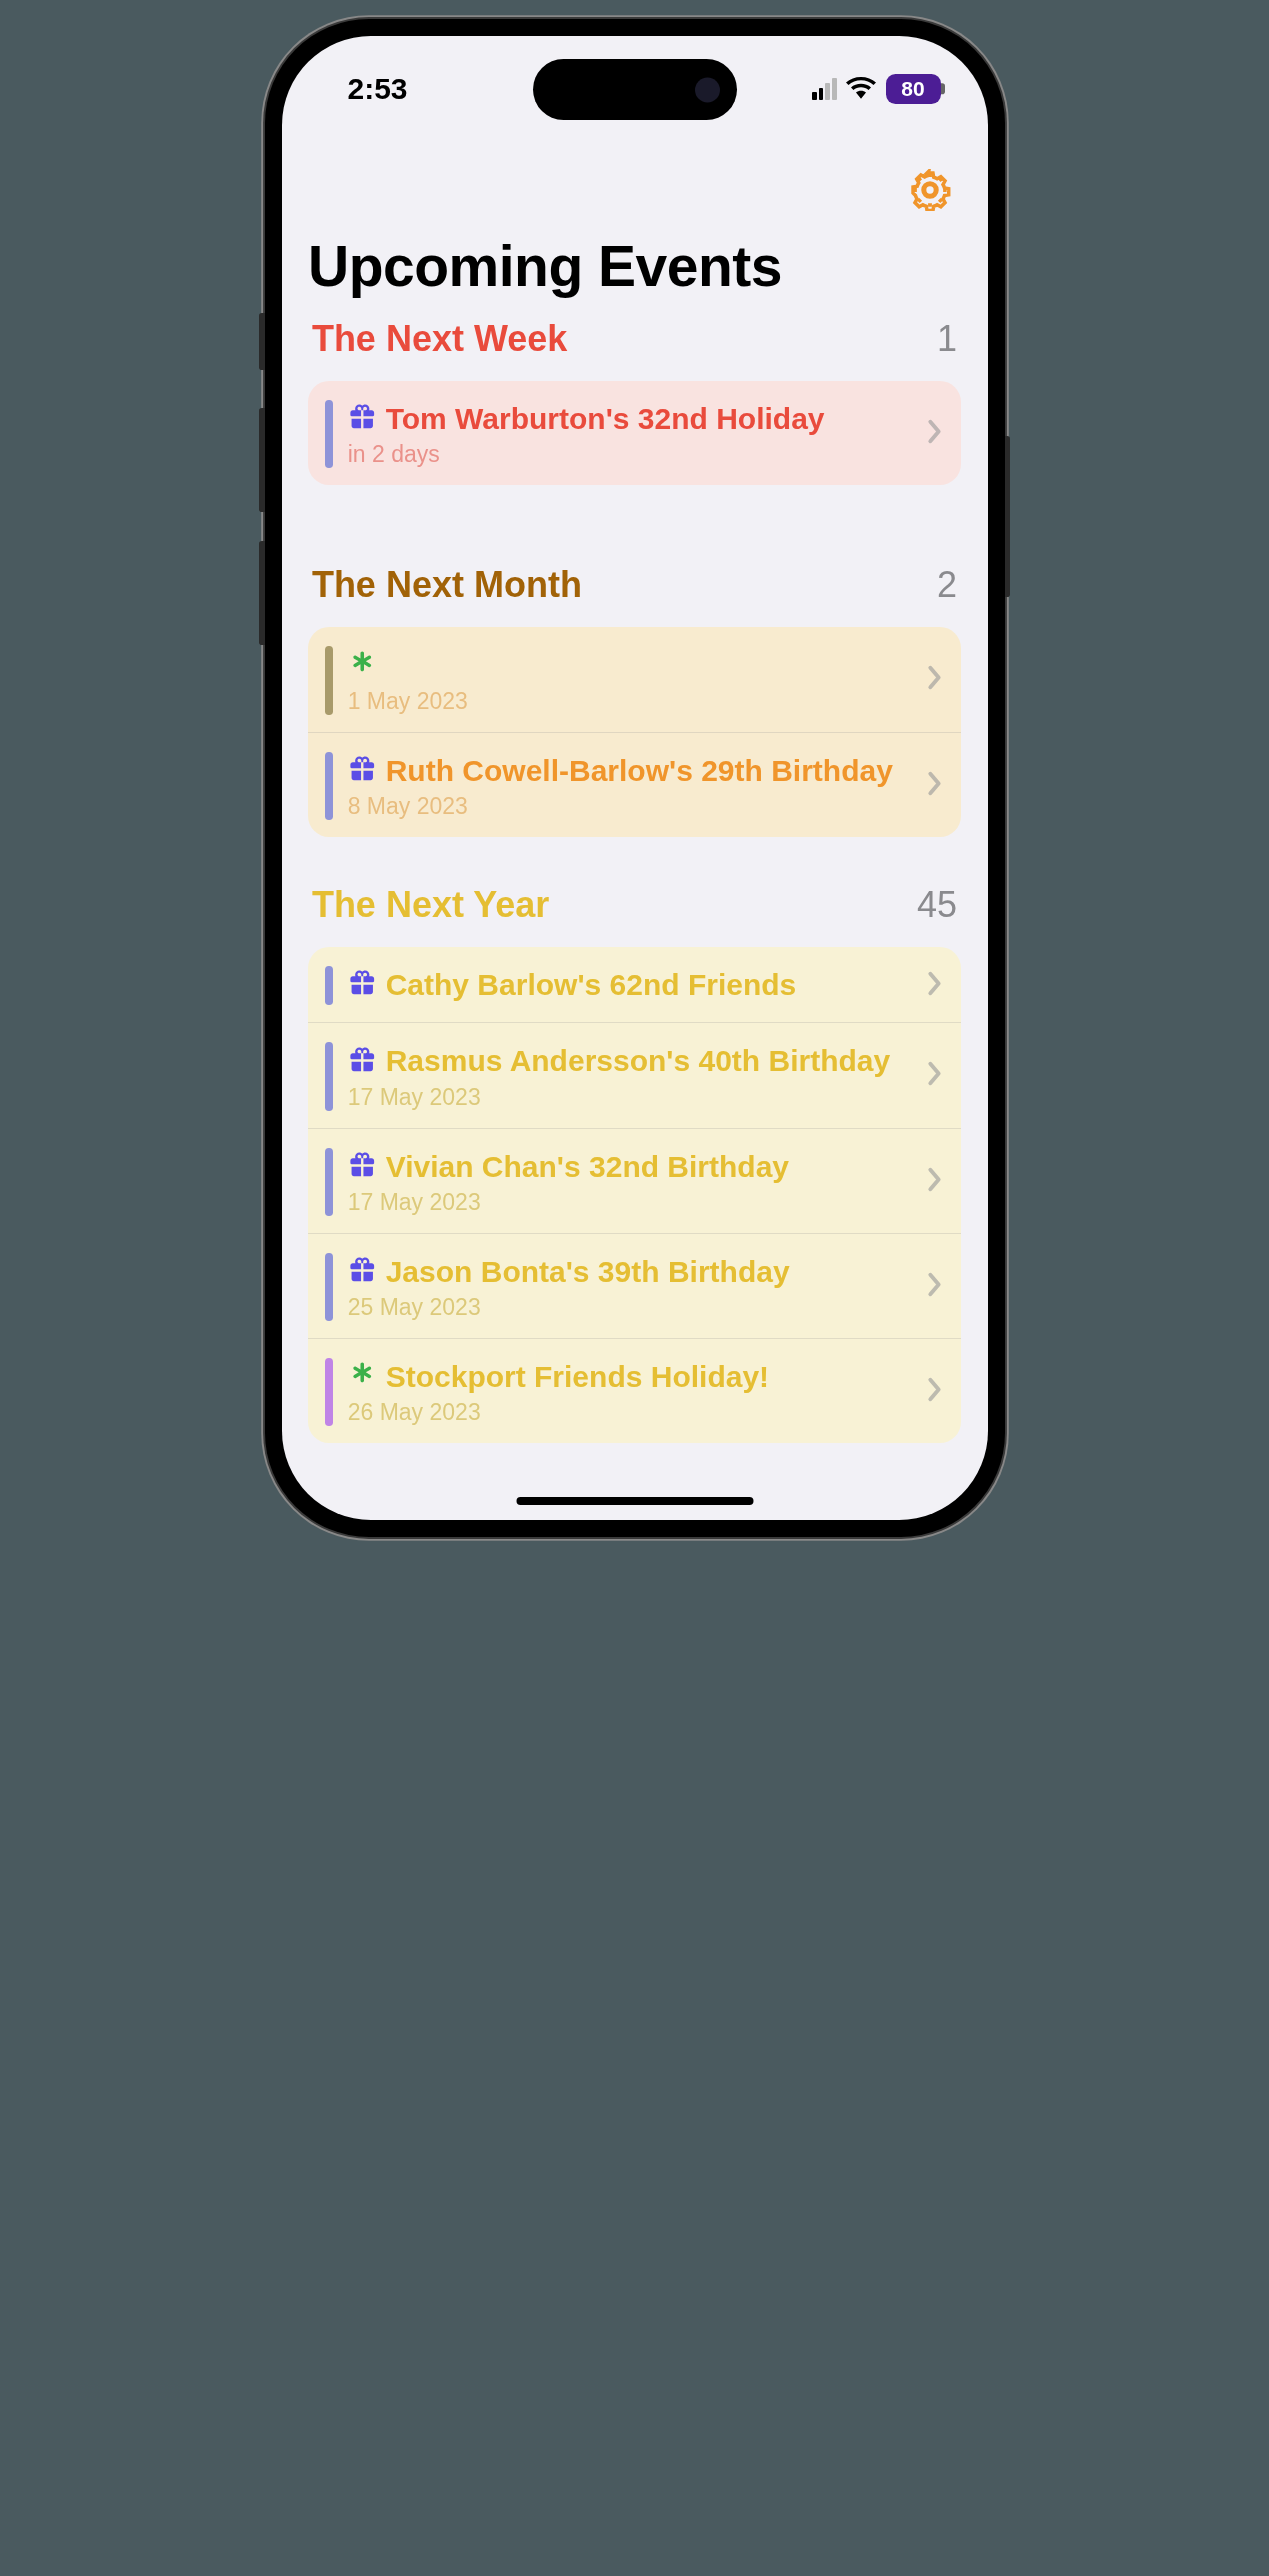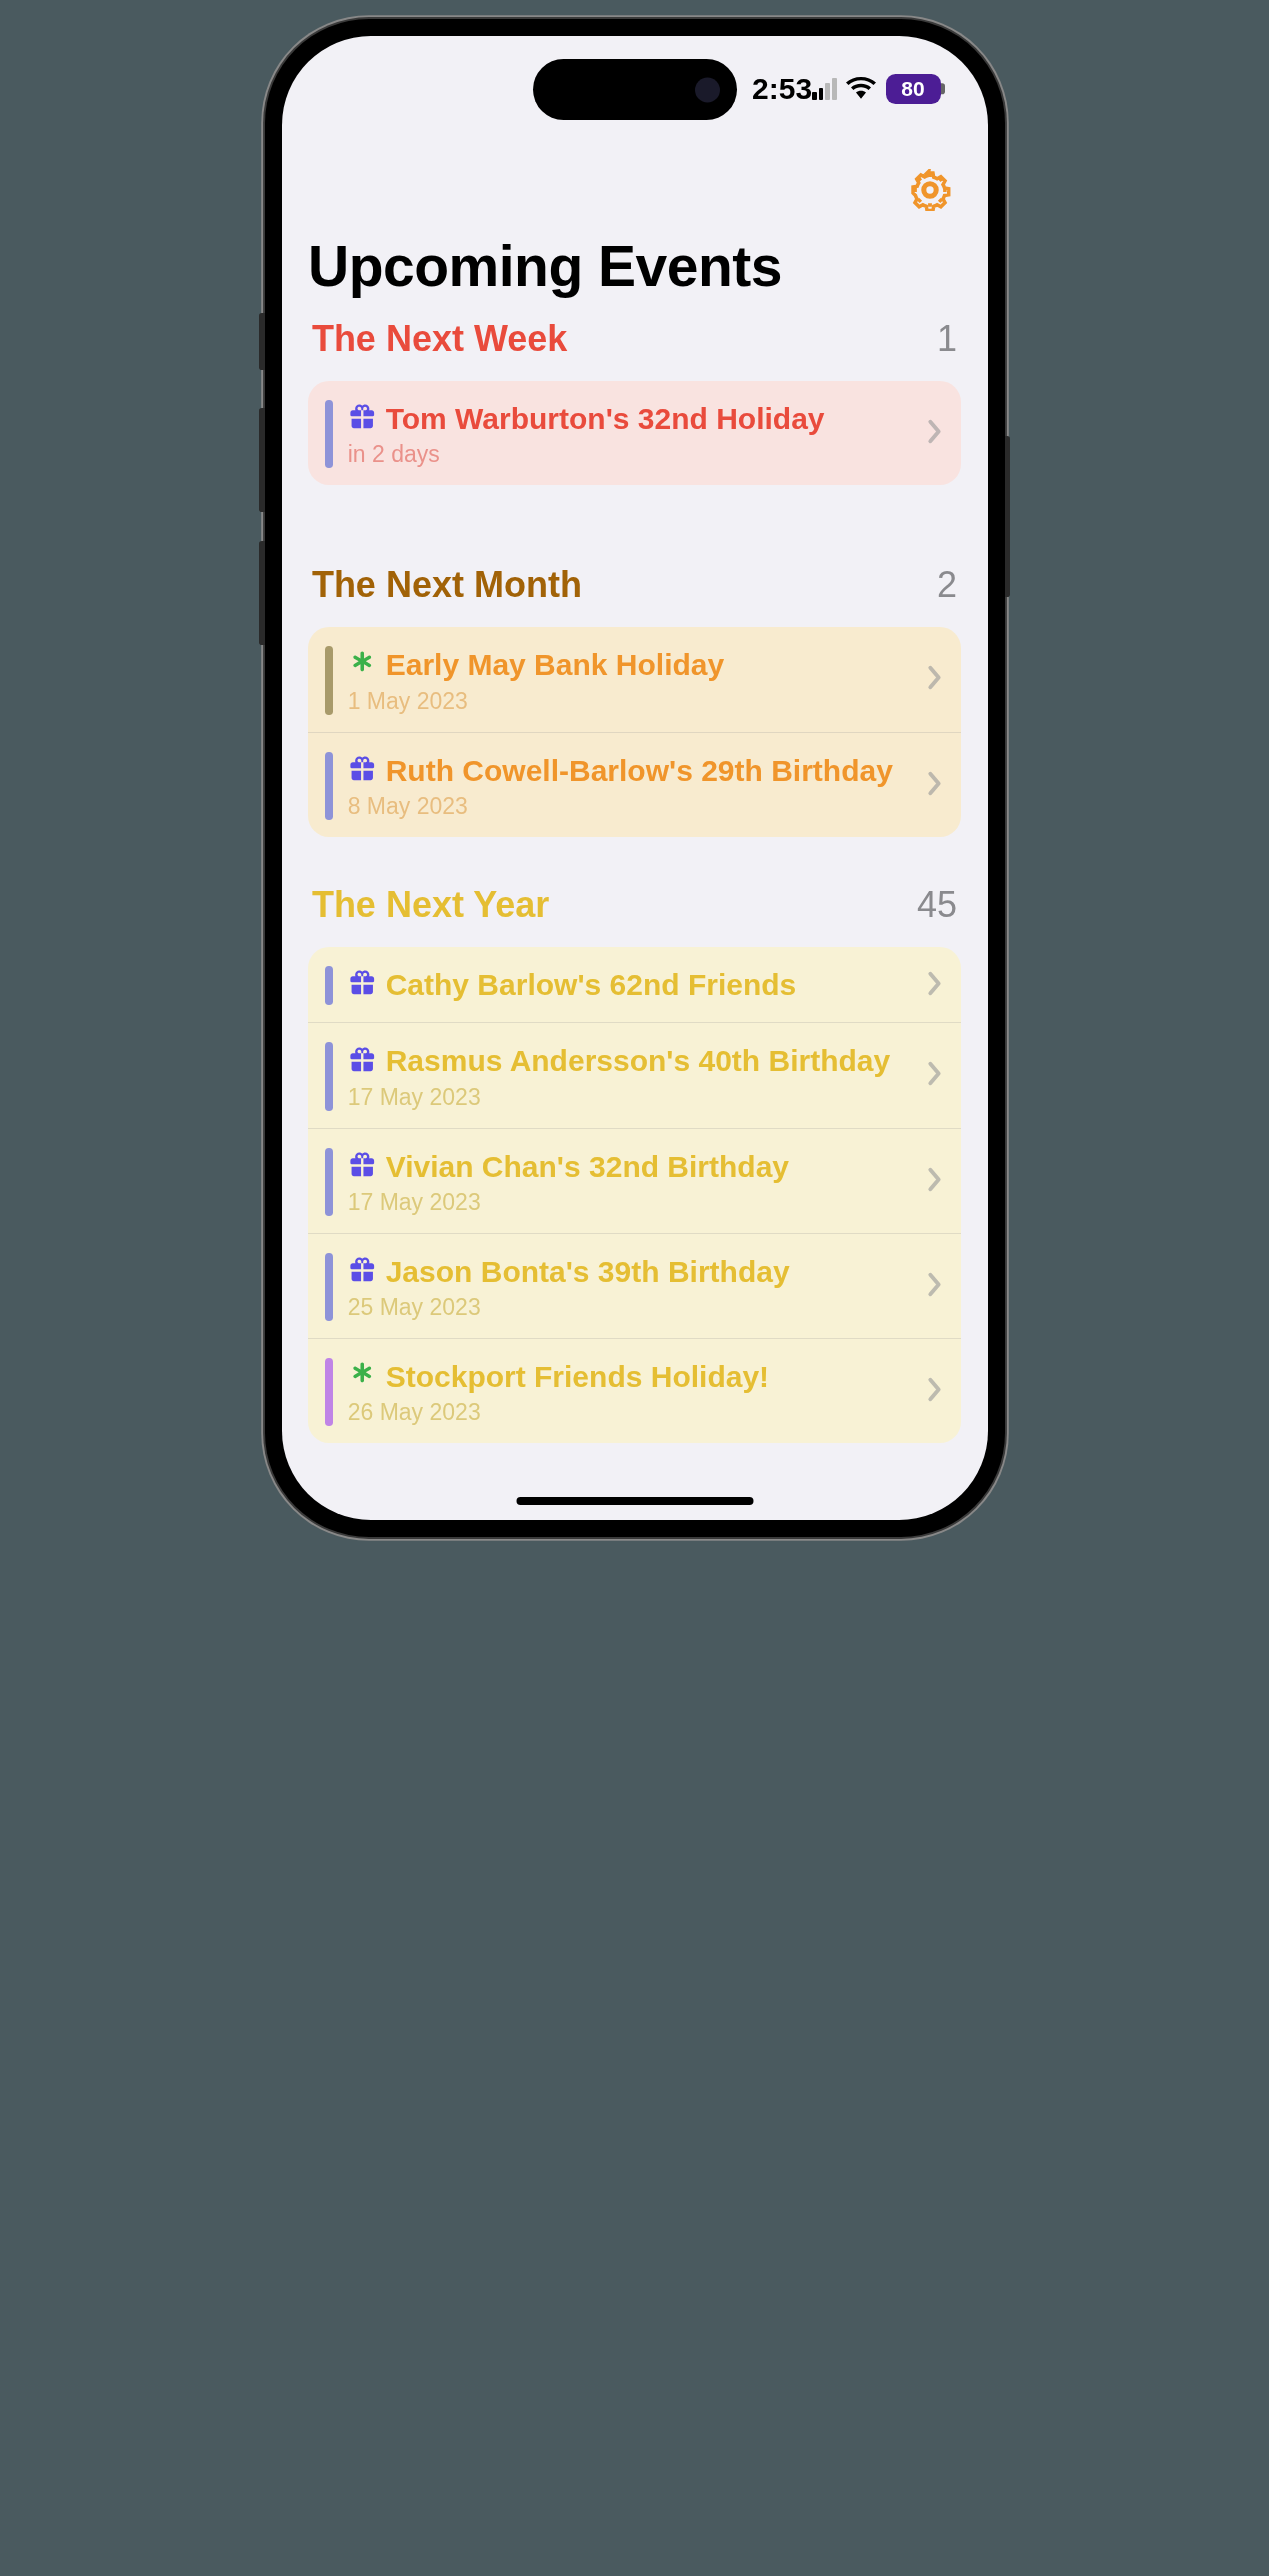--- a/index.html
+++ b/index.html
@@ -49,21 +49,21 @@
       right: 17px;
       top: 50%;
       transform: translateY(-50%);
       width: 25px;
       height: 25px;
       background: #1a1a2a;
       border-radius: 50%;
     }
     .status-bar {
       display: flex;
-      justify-content: flex-end;
+      justify-content: space-between;
       align-items: center;
       padding: 11px 47px 0 66px;
       height: 95px;
     }
     .status-time {
       font-size: 30px;
       font-weight: 600;
       color: #000;
     }
     .status-right {
@@ -264,21 +264,20 @@
               <div class="section-count">2</div>
             </div>
             <div class="card-group">
               <div class="event-row">
                 <div class="event-stripe" style="background: rgb(168, 154, 106);"></div>
                 <div class="event-body">
                   <div class="event-title-line">
                     <span class="event-type-icon star-icon"><svg width="28.5" height="28.5" viewBox="0 0 24 24" fill="currentColor">
                         <path d="M12 2c.8 0 1.5.7 1.5 1.5v4.4l3.8-2.2c.7-.4 1.6-.2 2 .5.4.7.2 1.6-.5 2L15 10.4l3.8 2.2c.7.4.9 1.3.5 2-.4.7-1.3.9-2 .5l-3.8-2.2v4.4c0 .8-.7 1.5-1.5 1.5s-1.5-.7-1.5-1.5v-4.4l-3.8 2.2c-.7.4-1.6.2-2-.5-.4-.7-.2-1.6.5-2L9 10.4 5.2 8.2c-.7-.4-.9-1.3-.5-2 .4-.7 1.3-.9 2-.5l3.8 2.2V3.5c0-.8.7-1.5 1.5-1.5z"></path>
                       </svg></span>
-                    <span class="event-title">Early May Bank Holiday</span>
                   </div>
                   <div class="event-sub">1 May 2023</div>
                 </div>
                 <div class="chevron"><svg viewBox="0 0 10 18" fill="none" stroke="currentColor" stroke-width="2.8" stroke-linecap="round" stroke-linejoin="round">
                     <path d="M2 2l6 7-6 7"></path>
                   </svg></div>
               </div>
               <div class="event-row">
                 <div class="event-stripe" style="background: rgb(142, 147, 216);"></div>
                 <div class="event-body">

